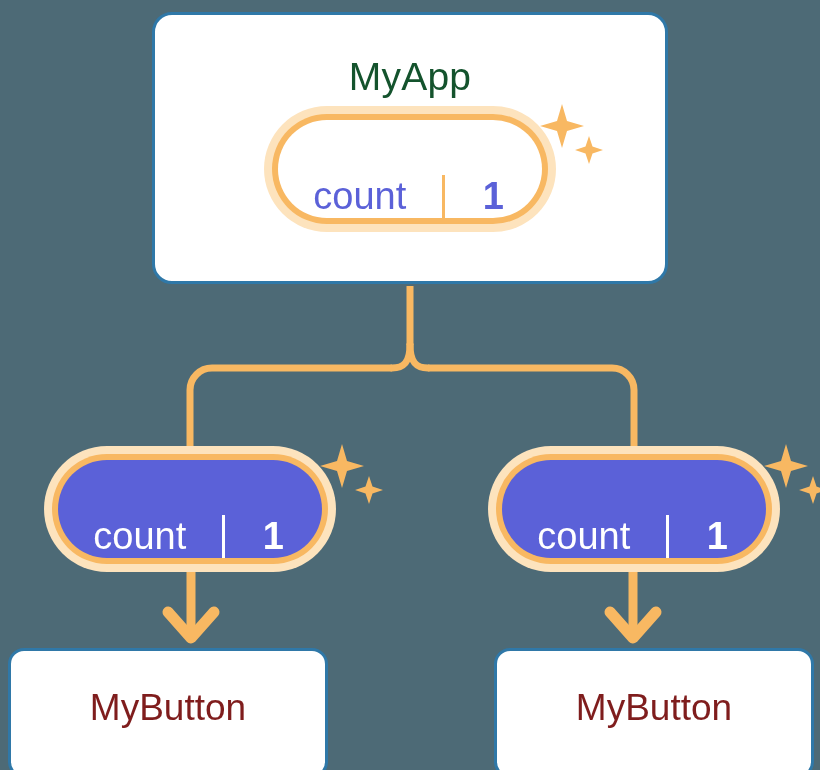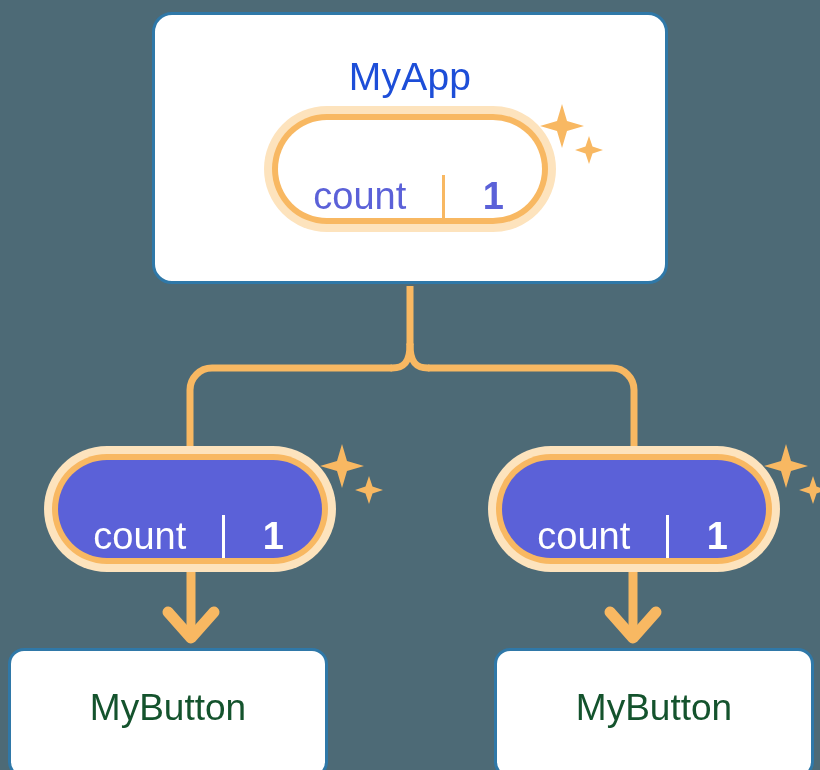--- a/index.html
+++ b/index.html
@@ -49,32 +49,32 @@
   #card-mybutton-right {
     left: 494px;
     top: 648px;
     width: 320px;
     height: 130px;
   }
   .card-title {
     position: absolute;
     width: 100%;
     text-align: center;
-    color: #1d4ed8;
+    color: #14532d;
     font-size: 39px;
     font-weight: 400;
     letter-spacing: 0.2px;
   }
   #card-myapp .card-title { top: 40px; }
   .btn-title {
     position: absolute;
     width: 100%;
     text-align: center;
     top: 36px;
-    color: #14532d;
+    color: #7f1d1d;
     font-size: 37px;
     font-weight: 400;
   }
 
   
   .pill {
     position: absolute;
     box-sizing: border-box;
     border-radius: 999px;
   }

